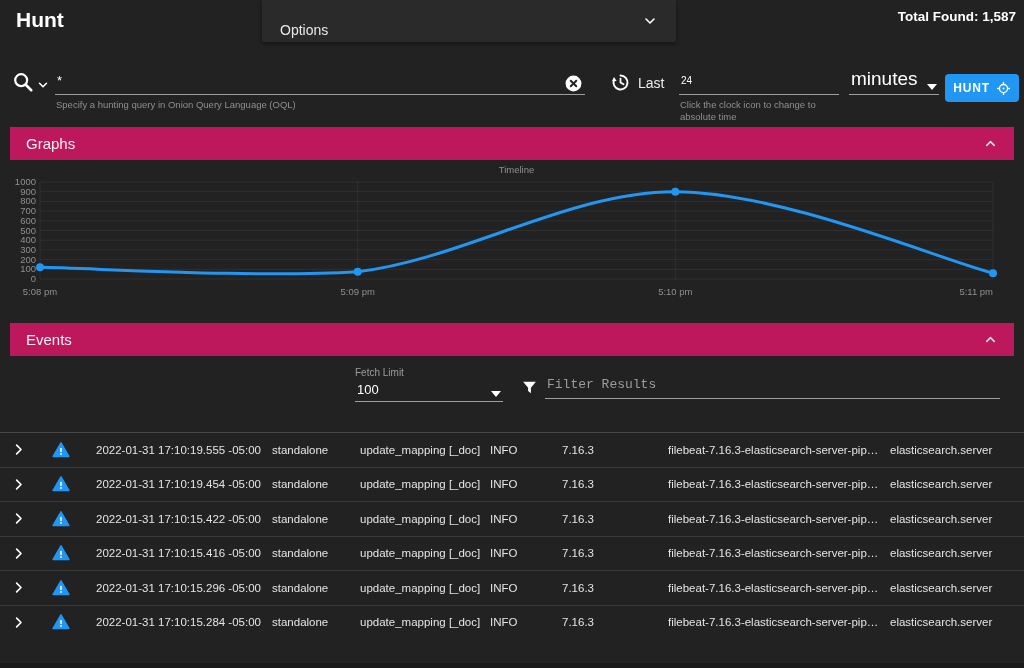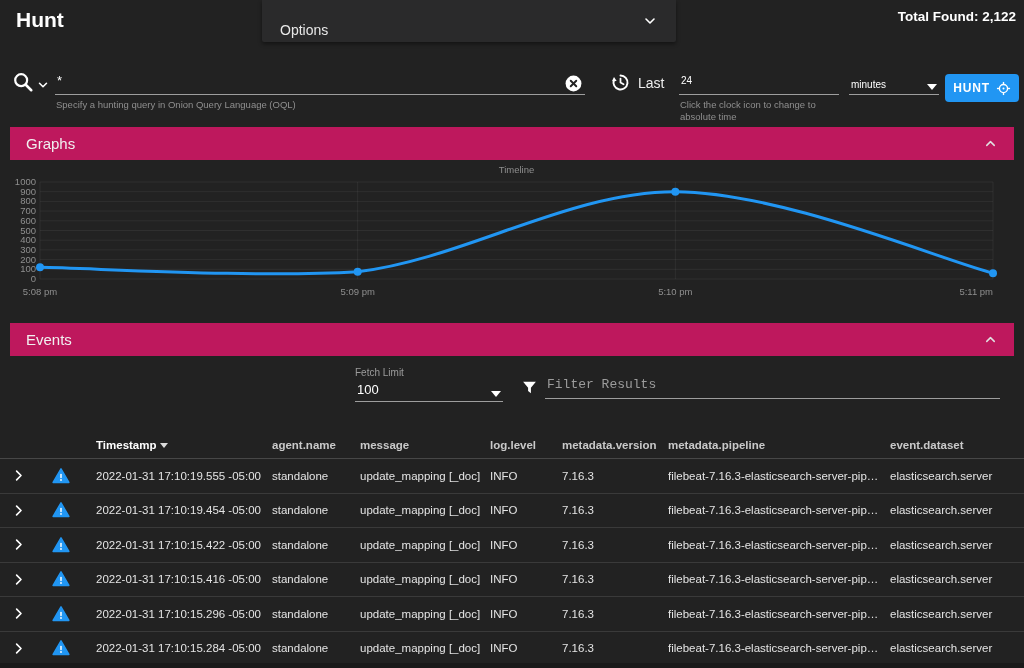--- a/index.html
+++ b/index.html
@@ -36,21 +36,21 @@
   .duration-input {
     left:679px; top:68px; width:160px; height:27px;
     background:transparent; border:none; border-bottom:1px solid #9e9e9e;
     color:#fff; font-size:10px; outline:none; padding:0 2px 2px 2px;
     font-family:inherit;
   }
   .unit-select {
     left:849px; top:68px; width:90px; height:27px;
     border-bottom:1px solid #9e9e9e;
     display:flex; align-items:flex-end; justify-content:space-between;
-    padding:0 2px 4px 2px; font-size:10px; cursor:pointer;
+    padding:0 2px 4px 2px; font-size:19px; cursor:pointer;
   }
   .hunt-button {
     left:945px; top:74px; width:74px; height:28px;
     background:#2196f3; border:none; border-radius:4px;
     color:#fff; font-size:12px; font-weight:bold; letter-spacing:.8px;
     display:flex; align-items:center; justify-content:center; gap:6px;
     cursor:pointer; font-family:inherit;
   }
 
   
@@ -117,21 +117,21 @@
   <span class="options-label">Options</span>
   <span>
     <svg width="16" height="16" viewBox="0 0 24 24">
         <polyline points="6,9 12,15 18,9" fill="none" stroke="#fff" stroke-width="2.4" stroke-linecap="round" stroke-linejoin="round"></polyline>
       </svg>
   </span>
 </div>
 
 <div class="abs total-found">
   <span>Total Found:</span>
-  <span>2,122</span>
+  <span>1,587</span>
 </div>
 
 <div class="abs" style="left:12px; top:71px;">
   <svg width="22" height="22" viewBox="0 0 24 24">
       <circle cx="10" cy="10" r="6.5" fill="none" stroke="#fff" stroke-width="2.4"></circle>
       <line x1="15" y1="15" x2="21" y2="21" stroke="#fff" stroke-width="2.8" stroke-linecap="round"></line>
     </svg>
 </div>
 <div class="abs" style="left:36px; top:78px;">
   <svg width="14" height="14" viewBox="0 0 24 24">
@@ -246,164 +246,150 @@
 </div>
 
 <div class="abs filter-icon-box">
   <svg width="17" height="17" viewBox="0 0 24 24">
       <path d="M3 4 L21 4 L14 12.5 L14 20 L10 17 L10 12.5 Z" fill="#fff"></path>
     </svg>
 </div>
 <input class="abs filter-input" placeholder="Filter Results" style="">
 
 <div class="abs events-table">
-  <div class="trow thead">
-    <div class="cell"></div>
-    <div class="cell"></div>
-    <div class="cell col-timestamp">
-      <span>Timestamp</span>
-      <span class="sort-caret"></span>
+
+  <div class="tbody">
+
+      <div class="trow">
+        <div class="cell expander">
+          <svg width="15" height="15" viewBox="0 0 24 24">
+            <polyline points="9,5 16,12 9,19" fill="none" stroke="#fff" stroke-width="2.6" stroke-linecap="round" stroke-linejoin="round"></polyline>
+          </svg>
+        </div>
+        <div class="cell warn-cell">
+          <svg width="18" height="18" viewBox="0 0 24 24">
+            <path d="M12 2.5 L22.5 20.5 L1.5 20.5 Z" fill="#2196f3" stroke="#2196f3" stroke-width="2" stroke-linejoin="round"></path>
+            <rect x="11" y="9" width="2" height="6" rx="1" fill="#fff"></rect>
+            <circle cx="12" cy="17.3" r="1.2" fill="#fff"></circle>
+          </svg>
+        </div>
+        <div class="cell">2022-01-31 17:10:19.555 -05:00</div>
+        <div class="cell">standalone</div>
+        <div class="cell">update_mapping [_doc]</div>
+        <div class="cell">INFO</div>
+        <div class="cell">7.16.3</div>
+        <div class="cell">filebeat-7.16.3-elasticsearch-server-pipeline</div>
+        <div class="cell">elasticsearch.server</div>
+      </div>
+
+      <div class="trow">
+        <div class="cell expander">
+          <svg width="15" height="15" viewBox="0 0 24 24">
+            <polyline points="9,5 16,12 9,19" fill="none" stroke="#fff" stroke-width="2.6" stroke-linecap="round" stroke-linejoin="round"></polyline>
+          </svg>
+        </div>
+        <div class="cell warn-cell">
+          <svg width="18" height="18" viewBox="0 0 24 24">
+            <path d="M12 2.5 L22.5 20.5 L1.5 20.5 Z" fill="#2196f3" stroke="#2196f3" stroke-width="2" stroke-linejoin="round"></path>
+            <rect x="11" y="9" width="2" height="6" rx="1" fill="#fff"></rect>
+            <circle cx="12" cy="17.3" r="1.2" fill="#fff"></circle>
+          </svg>
+        </div>
+        <div class="cell">2022-01-31 17:10:19.454 -05:00</div>
+        <div class="cell">standalone</div>
+        <div class="cell">update_mapping [_doc]</div>
+        <div class="cell">INFO</div>
+        <div class="cell">7.16.3</div>
+        <div class="cell">filebeat-7.16.3-elasticsearch-server-pipeline</div>
+        <div class="cell">elasticsearch.server</div>
+      </div>
+
+      <div class="trow">
+        <div class="cell expander">
+          <svg width="15" height="15" viewBox="0 0 24 24">
+            <polyline points="9,5 16,12 9,19" fill="none" stroke="#fff" stroke-width="2.6" stroke-linecap="round" stroke-linejoin="round"></polyline>
+          </svg>
+        </div>
+        <div class="cell warn-cell">
+          <svg width="18" height="18" viewBox="0 0 24 24">
+            <path d="M12 2.5 L22.5 20.5 L1.5 20.5 Z" fill="#2196f3" stroke="#2196f3" stroke-width="2" stroke-linejoin="round"></path>
+            <rect x="11" y="9" width="2" height="6" rx="1" fill="#fff"></rect>
+            <circle cx="12" cy="17.3" r="1.2" fill="#fff"></circle>
+          </svg>
+        </div>
+        <div class="cell">2022-01-31 17:10:15.422 -05:00</div>
+        <div class="cell">standalone</div>
+        <div class="cell">update_mapping [_doc]</div>
+        <div class="cell">INFO</div>
+        <div class="cell">7.16.3</div>
+        <div class="cell">filebeat-7.16.3-elasticsearch-server-pipeline</div>
+        <div class="cell">elasticsearch.server</div>
+      </div>
+
+      <div class="trow">
+        <div class="cell expander">
+          <svg width="15" height="15" viewBox="0 0 24 24">
+            <polyline points="9,5 16,12 9,19" fill="none" stroke="#fff" stroke-width="2.6" stroke-linecap="round" stroke-linejoin="round"></polyline>
+          </svg>
+        </div>
+        <div class="cell warn-cell">
+          <svg width="18" height="18" viewBox="0 0 24 24">
+            <path d="M12 2.5 L22.5 20.5 L1.5 20.5 Z" fill="#2196f3" stroke="#2196f3" stroke-width="2" stroke-linejoin="round"></path>
+            <rect x="11" y="9" width="2" height="6" rx="1" fill="#fff"></rect>
+            <circle cx="12" cy="17.3" r="1.2" fill="#fff"></circle>
+          </svg>
+        </div>
+        <div class="cell">2022-01-31 17:10:15.416 -05:00</div>
+        <div class="cell">standalone</div>
+        <div class="cell">update_mapping [_doc]</div>
+        <div class="cell">INFO</div>
+        <div class="cell">7.16.3</div>
+        <div class="cell">filebeat-7.16.3-elasticsearch-server-pipeline</div>
+        <div class="cell">elasticsearch.server</div>
+      </div>
+
+      <div class="trow">
+        <div class="cell expander">
+          <svg width="15" height="15" viewBox="0 0 24 24">
+            <polyline points="9,5 16,12 9,19" fill="none" stroke="#fff" stroke-width="2.6" stroke-linecap="round" stroke-linejoin="round"></polyline>
+          </svg>
+        </div>
+        <div class="cell warn-cell">
+          <svg width="18" height="18" viewBox="0 0 24 24">
+            <path d="M12 2.5 L22.5 20.5 L1.5 20.5 Z" fill="#2196f3" stroke="#2196f3" stroke-width="2" stroke-linejoin="round"></path>
+            <rect x="11" y="9" width="2" height="6" rx="1" fill="#fff"></rect>
+            <circle cx="12" cy="17.3" r="1.2" fill="#fff"></circle>
+          </svg>
+        </div>
+        <div class="cell">2022-01-31 17:10:15.296 -05:00</div>
+        <div class="cell">standalone</div>
+        <div class="cell">update_mapping [_doc]</div>
+        <div class="cell">INFO</div>
+        <div class="cell">7.16.3</div>
+        <div class="cell">filebeat-7.16.3-elasticsearch-server-pipeline</div>
+        <div class="cell">elasticsearch.server</div>
+      </div>
+
+      <div class="trow">
+        <div class="cell expander">
+          <svg width="15" height="15" viewBox="0 0 24 24">
+            <polyline points="9,5 16,12 9,19" fill="none" stroke="#fff" stroke-width="2.6" stroke-linecap="round" stroke-linejoin="round"></polyline>
+          </svg>
+        </div>
+        <div class="cell warn-cell">
+          <svg width="18" height="18" viewBox="0 0 24 24">
+            <path d="M12 2.5 L22.5 20.5 L1.5 20.5 Z" fill="#2196f3" stroke="#2196f3" stroke-width="2" stroke-linejoin="round"></path>
+            <rect x="11" y="9" width="2" height="6" rx="1" fill="#fff"></rect>
+            <circle cx="12" cy="17.3" r="1.2" fill="#fff"></circle>
+          </svg>
+        </div>
+        <div class="cell">2022-01-31 17:10:15.284 -05:00</div>
+        <div class="cell">standalone</div>
+        <div class="cell">update_mapping [_doc]</div>
+        <div class="cell">INFO</div>
+        <div class="cell">7.16.3</div>
+        <div class="cell">filebeat-7.16.3-elasticsearch-server-pipeline</div>
+        <div class="cell">elasticsearch.server</div>
+      </div>
     </div>
-    <div class="cell">agent.name</div>
-    <div class="cell">message</div>
-    <div class="cell">log.level</div>
-    <div class="cell">metadata.version</div>
-    <div class="cell">metadata.pipeline</div>
-    <div class="cell">event.dataset</div>
-  </div>
-
-  <div class="tbody">
-
-      <div class="trow">
-        <div class="cell expander">
-          <svg width="15" height="15" viewBox="0 0 24 24">
-            <polyline points="9,5 16,12 9,19" fill="none" stroke="#fff" stroke-width="2.6" stroke-linecap="round" stroke-linejoin="round"></polyline>
-          </svg>
-        </div>
-        <div class="cell warn-cell">
-          <svg width="18" height="18" viewBox="0 0 24 24">
-            <path d="M12 2.5 L22.5 20.5 L1.5 20.5 Z" fill="#2196f3" stroke="#2196f3" stroke-width="2" stroke-linejoin="round"></path>
-            <rect x="11" y="9" width="2" height="6" rx="1" fill="#fff"></rect>
-            <circle cx="12" cy="17.3" r="1.2" fill="#fff"></circle>
-          </svg>
-        </div>
-        <div class="cell">2022-01-31 17:10:19.555 -05:00</div>
-        <div class="cell">standalone</div>
-        <div class="cell">update_mapping [_doc]</div>
-        <div class="cell">INFO</div>
-        <div class="cell">7.16.3</div>
-        <div class="cell">filebeat-7.16.3-elasticsearch-server-pipeline</div>
-        <div class="cell">elasticsearch.server</div>
-      </div>
-
-      <div class="trow">
-        <div class="cell expander">
-          <svg width="15" height="15" viewBox="0 0 24 24">
-            <polyline points="9,5 16,12 9,19" fill="none" stroke="#fff" stroke-width="2.6" stroke-linecap="round" stroke-linejoin="round"></polyline>
-          </svg>
-        </div>
-        <div class="cell warn-cell">
-          <svg width="18" height="18" viewBox="0 0 24 24">
-            <path d="M12 2.5 L22.5 20.5 L1.5 20.5 Z" fill="#2196f3" stroke="#2196f3" stroke-width="2" stroke-linejoin="round"></path>
-            <rect x="11" y="9" width="2" height="6" rx="1" fill="#fff"></rect>
-            <circle cx="12" cy="17.3" r="1.2" fill="#fff"></circle>
-          </svg>
-        </div>
-        <div class="cell">2022-01-31 17:10:19.454 -05:00</div>
-        <div class="cell">standalone</div>
-        <div class="cell">update_mapping [_doc]</div>
-        <div class="cell">INFO</div>
-        <div class="cell">7.16.3</div>
-        <div class="cell">filebeat-7.16.3-elasticsearch-server-pipeline</div>
-        <div class="cell">elasticsearch.server</div>
-      </div>
-
-      <div class="trow">
-        <div class="cell expander">
-          <svg width="15" height="15" viewBox="0 0 24 24">
-            <polyline points="9,5 16,12 9,19" fill="none" stroke="#fff" stroke-width="2.6" stroke-linecap="round" stroke-linejoin="round"></polyline>
-          </svg>
-        </div>
-        <div class="cell warn-cell">
-          <svg width="18" height="18" viewBox="0 0 24 24">
-            <path d="M12 2.5 L22.5 20.5 L1.5 20.5 Z" fill="#2196f3" stroke="#2196f3" stroke-width="2" stroke-linejoin="round"></path>
-            <rect x="11" y="9" width="2" height="6" rx="1" fill="#fff"></rect>
-            <circle cx="12" cy="17.3" r="1.2" fill="#fff"></circle>
-          </svg>
-        </div>
-        <div class="cell">2022-01-31 17:10:15.422 -05:00</div>
-        <div class="cell">standalone</div>
-        <div class="cell">update_mapping [_doc]</div>
-        <div class="cell">INFO</div>
-        <div class="cell">7.16.3</div>
-        <div class="cell">filebeat-7.16.3-elasticsearch-server-pipeline</div>
-        <div class="cell">elasticsearch.server</div>
-      </div>
-
-      <div class="trow">
-        <div class="cell expander">
-          <svg width="15" height="15" viewBox="0 0 24 24">
-            <polyline points="9,5 16,12 9,19" fill="none" stroke="#fff" stroke-width="2.6" stroke-linecap="round" stroke-linejoin="round"></polyline>
-          </svg>
-        </div>
-        <div class="cell warn-cell">
-          <svg width="18" height="18" viewBox="0 0 24 24">
-            <path d="M12 2.5 L22.5 20.5 L1.5 20.5 Z" fill="#2196f3" stroke="#2196f3" stroke-width="2" stroke-linejoin="round"></path>
-            <rect x="11" y="9" width="2" height="6" rx="1" fill="#fff"></rect>
-            <circle cx="12" cy="17.3" r="1.2" fill="#fff"></circle>
-          </svg>
-        </div>
-        <div class="cell">2022-01-31 17:10:15.416 -05:00</div>
-        <div class="cell">standalone</div>
-        <div class="cell">update_mapping [_doc]</div>
-        <div class="cell">INFO</div>
-        <div class="cell">7.16.3</div>
-        <div class="cell">filebeat-7.16.3-elasticsearch-server-pipeline</div>
-        <div class="cell">elasticsearch.server</div>
-      </div>
-
-      <div class="trow">
-        <div class="cell expander">
-          <svg width="15" height="15" viewBox="0 0 24 24">
-            <polyline points="9,5 16,12 9,19" fill="none" stroke="#fff" stroke-width="2.6" stroke-linecap="round" stroke-linejoin="round"></polyline>
-          </svg>
-        </div>
-        <div class="cell warn-cell">
-          <svg width="18" height="18" viewBox="0 0 24 24">
-            <path d="M12 2.5 L22.5 20.5 L1.5 20.5 Z" fill="#2196f3" stroke="#2196f3" stroke-width="2" stroke-linejoin="round"></path>
-            <rect x="11" y="9" width="2" height="6" rx="1" fill="#fff"></rect>
-            <circle cx="12" cy="17.3" r="1.2" fill="#fff"></circle>
-          </svg>
-        </div>
-        <div class="cell">2022-01-31 17:10:15.296 -05:00</div>
-        <div class="cell">standalone</div>
-        <div class="cell">update_mapping [_doc]</div>
-        <div class="cell">INFO</div>
-        <div class="cell">7.16.3</div>
-        <div class="cell">filebeat-7.16.3-elasticsearch-server-pipeline</div>
-        <div class="cell">elasticsearch.server</div>
-      </div>
-
-      <div class="trow">
-        <div class="cell expander">
-          <svg width="15" height="15" viewBox="0 0 24 24">
-            <polyline points="9,5 16,12 9,19" fill="none" stroke="#fff" stroke-width="2.6" stroke-linecap="round" stroke-linejoin="round"></polyline>
-          </svg>
-        </div>
-        <div class="cell warn-cell">
-          <svg width="18" height="18" viewBox="0 0 24 24">
-            <path d="M12 2.5 L22.5 20.5 L1.5 20.5 Z" fill="#2196f3" stroke="#2196f3" stroke-width="2" stroke-linejoin="round"></path>
-            <rect x="11" y="9" width="2" height="6" rx="1" fill="#fff"></rect>
-            <circle cx="12" cy="17.3" r="1.2" fill="#fff"></circle>
-          </svg>
-        </div>
-        <div class="cell">2022-01-31 17:10:15.284 -05:00</div>
-        <div class="cell">standalone</div>
-        <div class="cell">update_mapping [_doc]</div>
-        <div class="cell">INFO</div>
-        <div class="cell">7.16.3</div>
-        <div class="cell">filebeat-7.16.3-elasticsearch-server-pipeline</div>
-        <div class="cell">elasticsearch.server</div>
-      </div>
-    </div>
 </div>
 
 <div class="abs bottom-strip"></div>
 
 </body></html>

